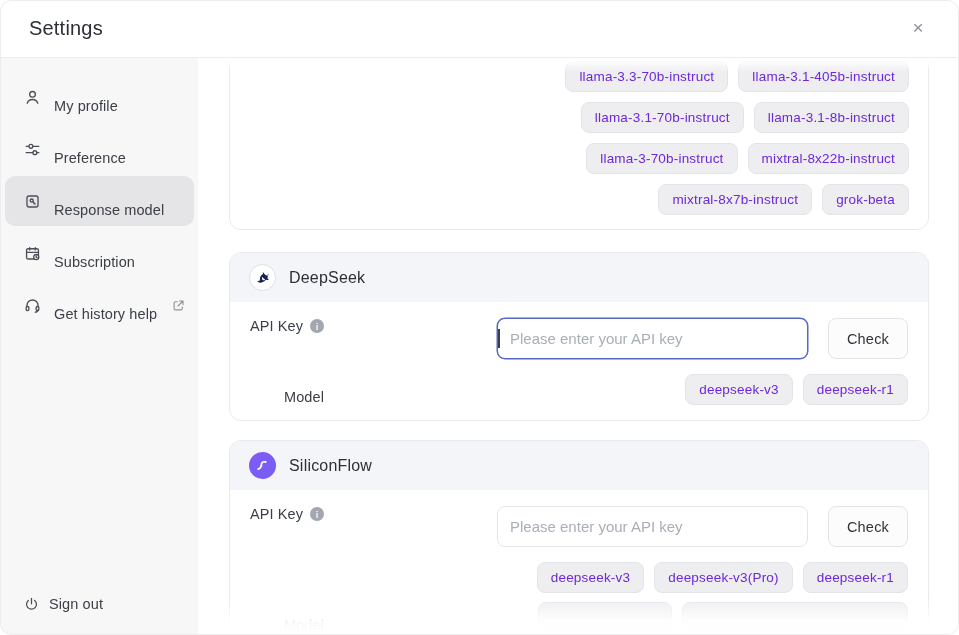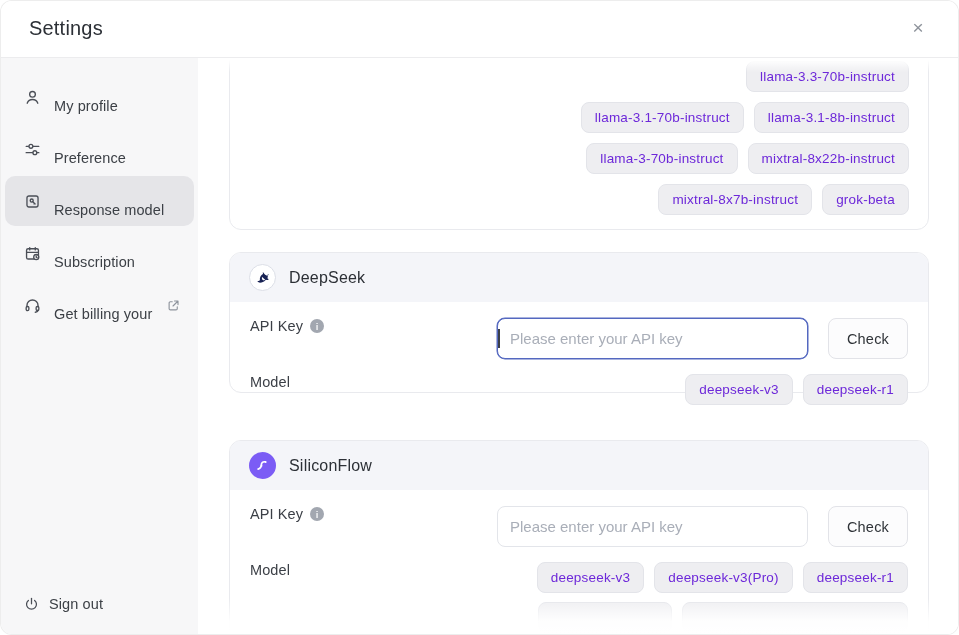--- a/index.html
+++ b/index.html
@@ -41,25 +41,25 @@
   .prov-body { padding:16px 20px 17px; }
   .field-row { display:flex; align-items:flex-start; }
   .field-label { display:flex; align-items:center; gap:7px; font-size:14.5px; font-weight:500; color:#3b3f46; letter-spacing:.1px; }
   .info-ic { width:14px; height:14px; border-radius:50%; background:#a2a7b0; color:#f2f3f5; font-size:9.5px; font-weight:700; display:inline-flex; align-items:center; justify-content:center; font-style:normal; }
   .key-input { position:relative; margin-left:auto; width:322px; height:41px;padding-left:11px; }
   .key-input input { width:100%; height:100%; border:1px solid #e3e5ea; border-radius:8px; padding:0 12px; font-size:15px; color:#3a3f47; background:#fff; outline:none; font-family:"Liberation Sans", sans-serif; }
   .key-input input::placeholder { color:#a9aeb8; }
   .key-input.focused input { border:1px solid var(--accent-focus,#5468c0); box-shadow:0 0 0 .5px var(--accent-focus,#5468c0); }
   .caret { position:absolute; left:12px; top:11px; width:1.5px; height:19px; background:#3a3f4a; }
   .check-btn { margin-left:20px; width:80px; height:41px; background:#fcfcfd; border:1px solid #e2e3e8; border-radius:8px; font-size:14.5px; font-weight:500; color:#2f3338; letter-spacing:.2px; cursor:pointer; font-family:"Liberation Sans", sans-serif; }
-  .model-row { margin-top:15px; display:flex; align-items:flex-start; }
+  .model-row { margin-top:15px; display:flex; align-items:flex-end;margin-left:34px; }
   .model-chips { margin-left:auto; display:flex; flex-direction:column; gap:9px; align-items:flex-end; }
   .chip-blank { cursor:pointer; }
 
-  .card-deepseek { top:194px; height:141px; }
+  .card-deepseek { top:194px; height:169px; }
   .card-siliconflow { top:382px; height:212px; }
 
   
   .fade-top { position:absolute; top:0; left:0; right:0; height:14px; background:linear-gradient(to bottom,#fff 15%,rgba(255,255,255,0)); pointer-events:none; z-index:5; }
   .fade-bottom { position:absolute; bottom:0; left:0; right:0; height:36px; background:linear-gradient(to bottom,rgba(255,255,255,0),rgba(255,255,255,.95) 65%,#fff); pointer-events:none; z-index:5; }
 </style>
 </head>
 <body>
 
 <div class="dialog">
@@ -112,21 +112,21 @@
     </div>
     <div class="side-item">
       <span class="icon">
         <svg width="19" height="19" viewBox="0 0 24 24" fill="none" stroke="#4b4f57" stroke-width="1.7" stroke-linecap="round">
             <path d="M5 14v-2a7 7 0 0 1 14 0v2"></path>
             <rect x="4" y="13.2" width="3.4" height="5.2" rx="1.6"></rect>
             <rect x="16.6" y="13.2" width="3.4" height="5.2" rx="1.6"></rect>
             <path d="M19 17.5c0 2-1.6 3-3.5 3"></path>
           </svg>
       </span>
-      <span class="lbl">Get billing your</span>
+      <span class="lbl">Get history help</span>
       <span class="icon ext-ic">
         <svg width="15" height="15" viewBox="0 0 24 24" fill="none" stroke="#8d939c" stroke-width="1.8" stroke-linecap="round" stroke-linejoin="round">
             <path d="M10 6H7a2 2 0 0 0-2 2v9a2 2 0 0 0 2 2h9a2 2 0 0 0 2-2v-3"></path>
             <path d="M13.5 4.8h5.7v5.7M18.8 5.2l-7.6 7.6"></path>
           </svg>
       </span>
     </div>
 
     <div class="signout">
       <span class="icon">
@@ -137,20 +137,21 @@
       </span>
       <span class="lbl">Sign out</span>
     </div>
   </div>
 
   <div class="viewport">
 
     <div class="card card-top">
       <div class="chip-row">
         <span class="chip">llama-3.3-70b-instruct</span>
+        <span class="chip">llama-3.1-405b-instruct</span>
       </div>
       <div class="chip-row">
         <span class="chip">llama-3.1-70b-instruct</span>
         <span class="chip">llama-3.1-8b-instruct</span>
       </div>
       <div class="chip-row">
         <span class="chip">llama-3-70b-instruct</span>
         <span class="chip">mixtral-8x22b-instruct</span>
       </div>
       <div class="chip-row">

